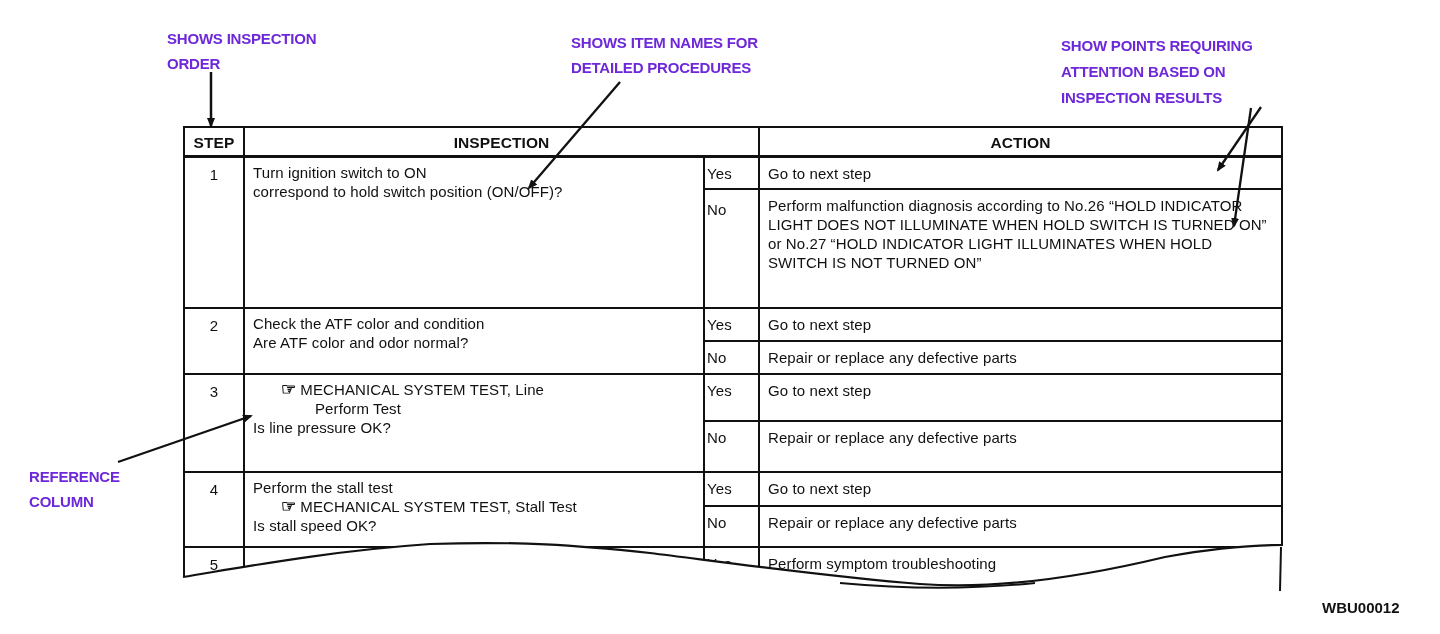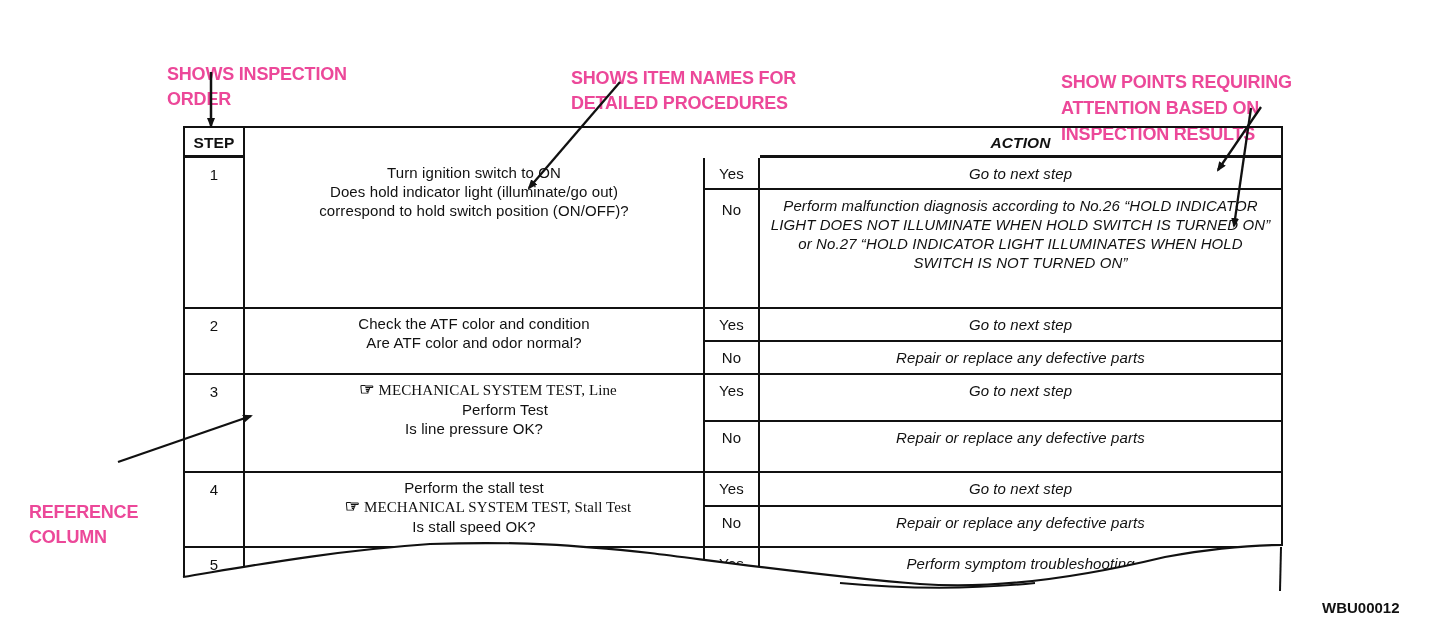--- a/index.html
+++ b/index.html
@@ -13,51 +13,50 @@
     width:1440px;height:634px;
     background:var(--paper);
     font-family:"Liberation Sans", sans-serif;
     color:var(--ink);
     overflow:hidden;
   }
   
   .ann{
     position:absolute;
     font-weight:bold;
-    font-size:18px;
+    font-size:15px;
     line-height:25px;
     letter-spacing:-0.2px;
-    color:#ec4899;
+    color:#6d28d9;
     white-space:nowrap;
-    margin-top:36px;
   }
   
   .tbl{
     position:absolute;
     left:183px;top:126px;
     width:1100px;height:460px;
     border:2px solid var(--ink);
     border-bottom:0;
     display:grid;
     grid-template-columns:60px 460px 55px 1fr;
     grid-template-rows:30px 32px 119px 33px 33px 47px 51px 34px 41px 1fr;
     font-size:15px;
     line-height:19px;
     font-weight:500;
     letter-spacing:0.1px;
   }
-  .c{border-right:2px solid var(--ink);border-bottom:2px solid var(--ink);padding:4px 8px;text-align:center;}
-  .last{border-right:0;font-style:italic;}
+  .c{border-right:2px solid var(--ink);border-bottom:2px solid var(--ink);padding:4px 8px;}
+  .last{border-right:0;}
   .open{border-bottom:0;}
   .h{font-weight:bold;text-align:center;border-bottom-width:3px;padding-top:5px;font-size:15.5px;}
   .num{text-align:center;padding:7px 2px;}
   .yn{padding:6px 2px;}
   .act{padding:6px 8px;}
   .insp{padding:5px 8px;}
-  .ind1{padding-left:28px;font-family:Liberation Serif, serif;}
+  .ind1{padding-left:28px;}
   .ind2{padding-left:62px;}
   .ref-ico{font-size:17px;font-weight:bold;margin-right:4px;}
   
   .code{
     position:absolute;left:1322px;top:599px;
     font-size:15px;font-weight:bold;letter-spacing:0;text-align:right;
   }
   
   .overlay{
     position:absolute;left:0;top:0;width:1440px;height:634px;
@@ -86,26 +85,26 @@
   </div>
 
   <div class="ann" style="left:29px;top:464px">
     <div>REFERENCE</div>
     <div>COLUMN</div>
   </div>
 
   <div class="tbl">
 
     <div class="c h" style="grid-row:1;grid-column:1">STEP</div>
+    <div class="c h" style="grid-row:1;grid-column:2 / span 2">INSPECTION</div>
     <div class="c h last" style="grid-row:1;grid-column:4">ACTION</div>
 
     <div class="c num" style="grid-row:2 / span 2;grid-column:1">1</div>
     <div class="c insp" style="grid-row:2 / span 2;grid-column:2">
       <div>Turn ignition switch to ON</div>
-      <div>Does hold indicator light (illuminate/go out)</div>
       <div>correspond to hold switch position (ON/OFF)?</div>
     </div>
     <div class="c yn" style="grid-row:2;grid-column:3">Yes</div>
     <div class="c act last" style="grid-row:2;grid-column:4">Go to next step</div>
     <div class="c yn" style="grid-row:3;grid-column:3;padding-top:10px">No</div>
     <div class="c act last" style="grid-row:3;grid-column:4">Perform malfunction diagnosis according to No.26 “HOLD INDICATOR LIGHT DOES NOT ILLUMINATE WHEN HOLD SWITCH IS TURNED ON” or No.27 “HOLD INDICATOR LIGHT ILLUMINATES WHEN HOLD SWITCH IS NOT TURNED ON”</div>
 
     <div class="c num" style="grid-row:4 / span 2;grid-column:1">2</div>
     <div class="c insp" style="grid-row:4 / span 2;grid-column:2">
       <div>Check the ATF color and condition</div>

